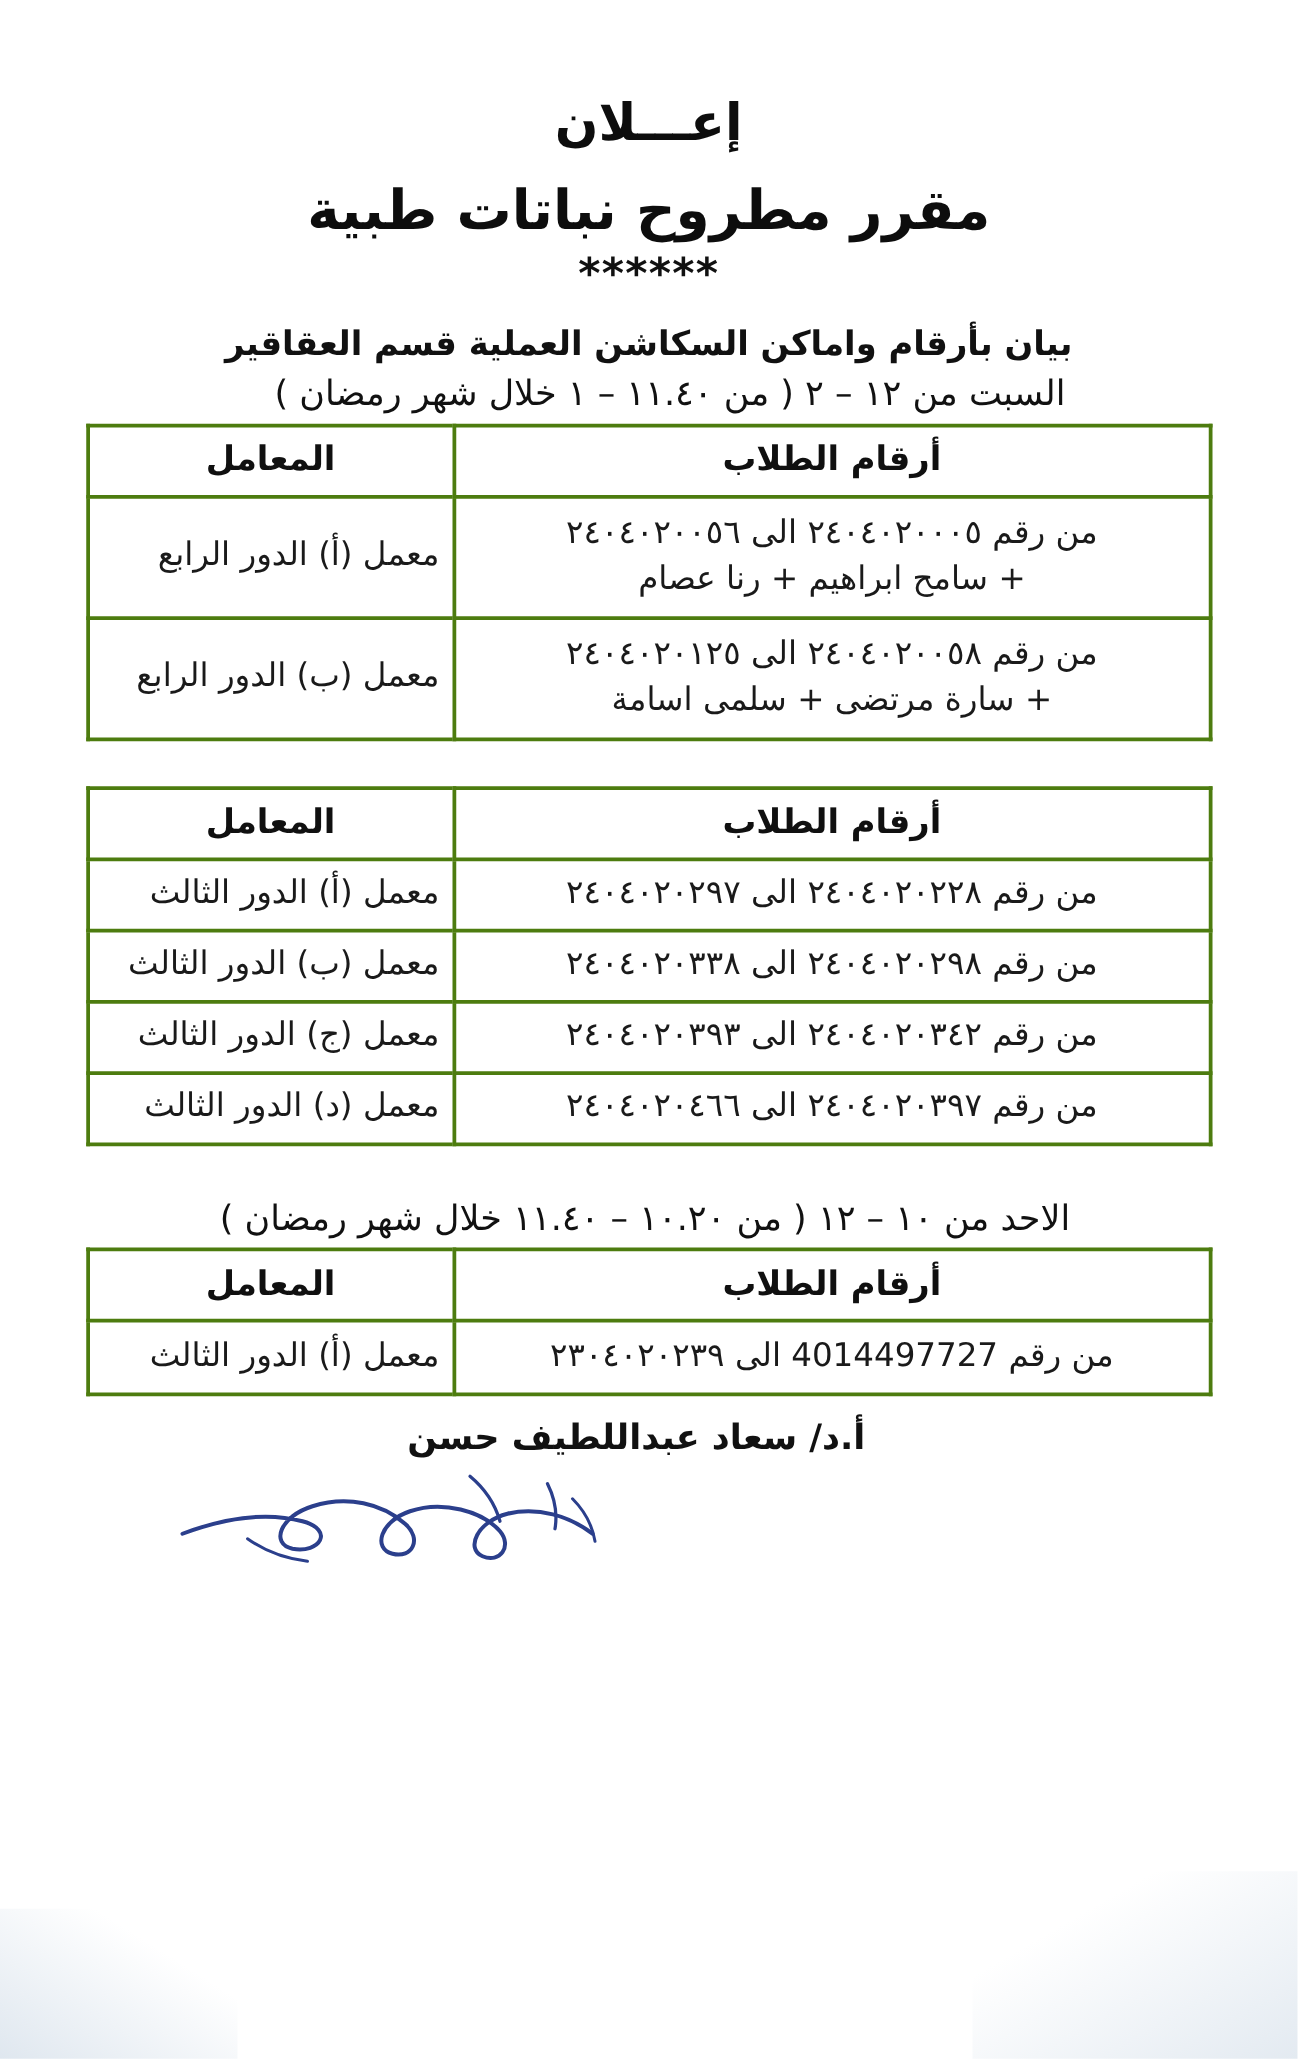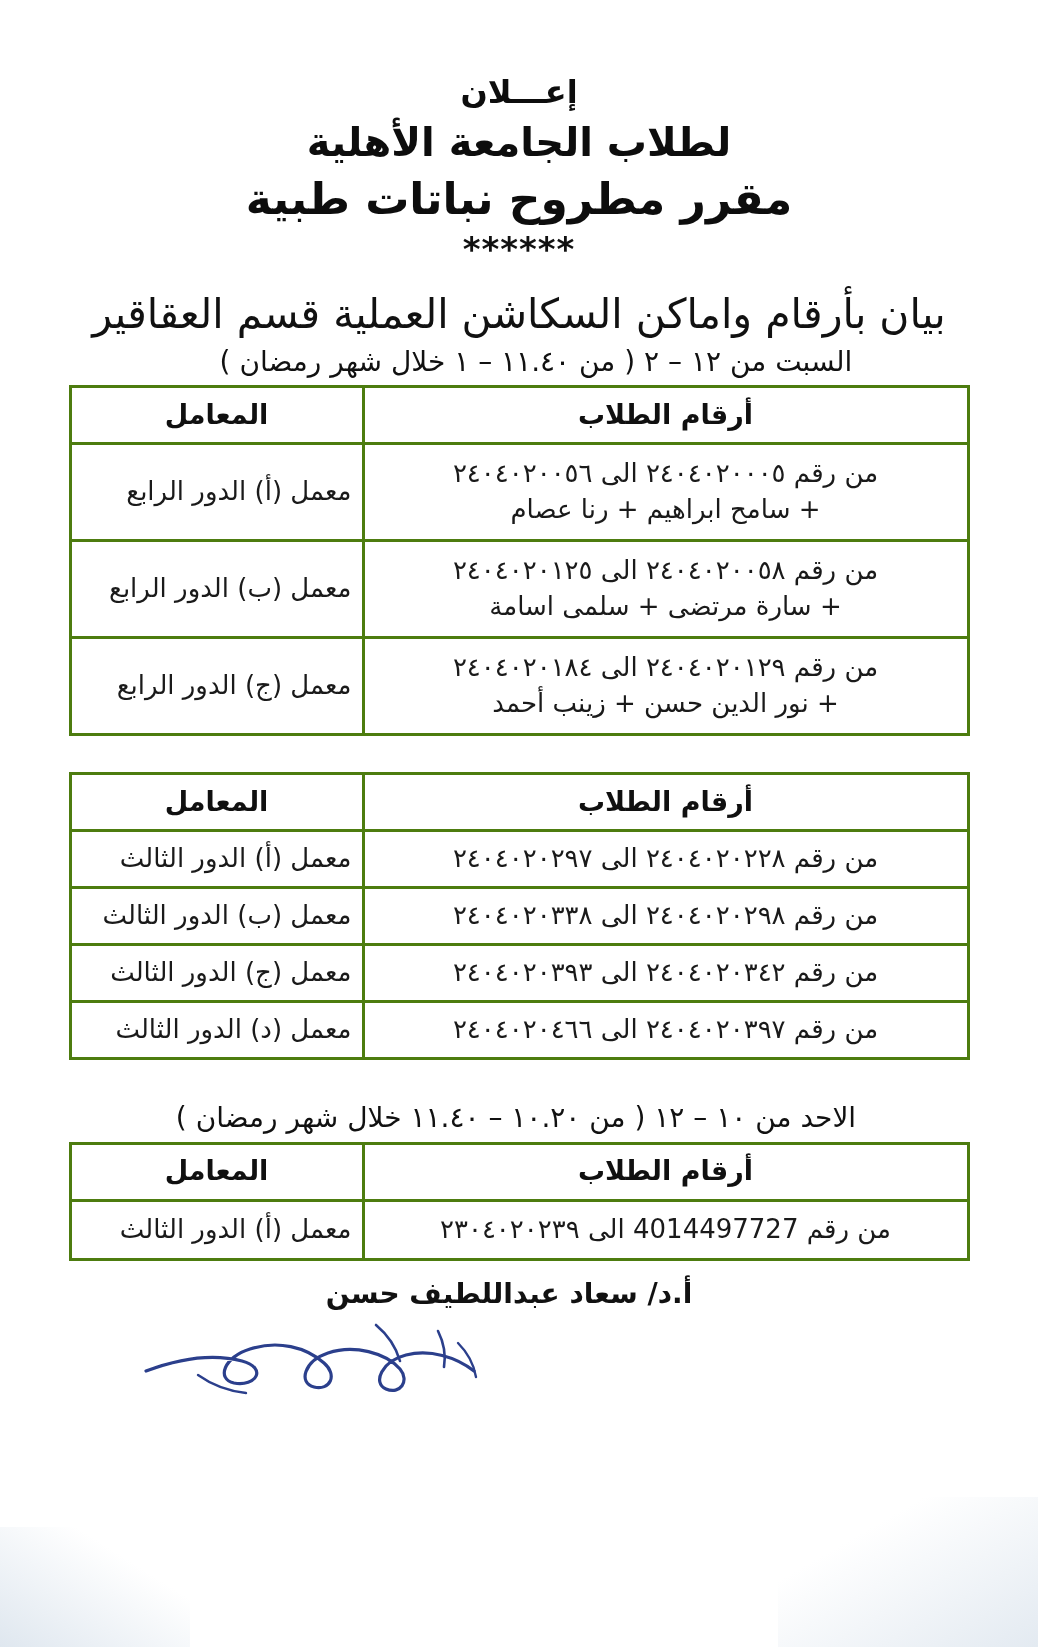--- a/index.html
+++ b/index.html
@@ -44,35 +44,35 @@
   .header {
     text-align: center;
     padding-top: 72px;
   }
   .header .line {
     font-weight: bold;
     color: #0d0d0d;
     line-height: 1.30;
     letter-spacing: 0px;
   }
-  .h-1 { font-size: 32px; margin-bottom: 2px; }
+  .h-1 { font-size: 41px; margin-bottom: 15px; }
   .h-2 { font-size: 40px; margin-bottom: 2px; }
   .h-3 { font-size: 44px; margin-bottom: 0px; }
   .h-stars {
     font-size: 34px;
     font-weight: bold;
     letter-spacing: 1px;
     margin-top: 2px;
     margin-bottom: 4px;
   }
 
   
   .section-title {
-    font-size: 41px;
-    font-weight: normal;
+    font-size: 27px;
+    font-weight: bold;
     text-align: center;
     margin-top: 20px;
     margin-bottom: 2px;
     line-height: 1.25;
   }
 
   
   .sched-line {
     font-size: 28px;
     font-weight: normal;
@@ -156,21 +156,20 @@
   .spacer-1 { height: 36px; }
   .spacer-2 { height: 36px; }
 </style>
 </head>
 <body>
 
 <div class="page">
 
   <div class="header">
     <div class="line h-1">إعـــلان</div>
-    <div class="line h-2">لطلاب الجامعة الأهلية</div>
     <div class="line h-3">مقرر مطروح نباتات طبية</div>
     <div class="h-stars">******</div>
   </div>
 
   <div class="section-title">بيان بأرقام واماكن السكاشن العملية قسم العقاقير</div>
 
   <div class="sched-line indent-a">السبت من ١٢ – ٢ ( من ١١.٤٠ – ١ خلال شهر رمضان )</div>
 
   <table class="sched t1">
     <thead>
@@ -186,27 +185,20 @@
           <span class="cell-line">+ سامح ابراهيم + رنا عصام</span>
         </td>
         <td class="col-lab">معمل (أ) الدور الرابع</td>
       </tr>
       <tr>
         <td class="col-nums">
           <span class="cell-line">من رقم ٢٤٠٤٠٢٠٠٥٨ الى ٢٤٠٤٠٢٠١٢٥</span>
           <span class="cell-line">+ سارة مرتضى + سلمى اسامة</span>
         </td>
         <td class="col-lab">معمل (ب) الدور الرابع</td>
-      </tr>
-      <tr>
-        <td class="col-nums">
-          <span class="cell-line">من رقم ٢٤٠٤٠٢٠١٢٩ الى ٢٤٠٤٠٢٠١٨٤</span>
-          <span class="cell-line">+ نور الدين حسن + زينب أحمد</span>
-        </td>
-        <td class="col-lab">معمل (ج) الدور الرابع</td>
       </tr>
     </tbody>
   </table>
 
   <div class="spacer-1"></div>
 
 
   <table class="sched t2">
     <thead>
       <tr>

